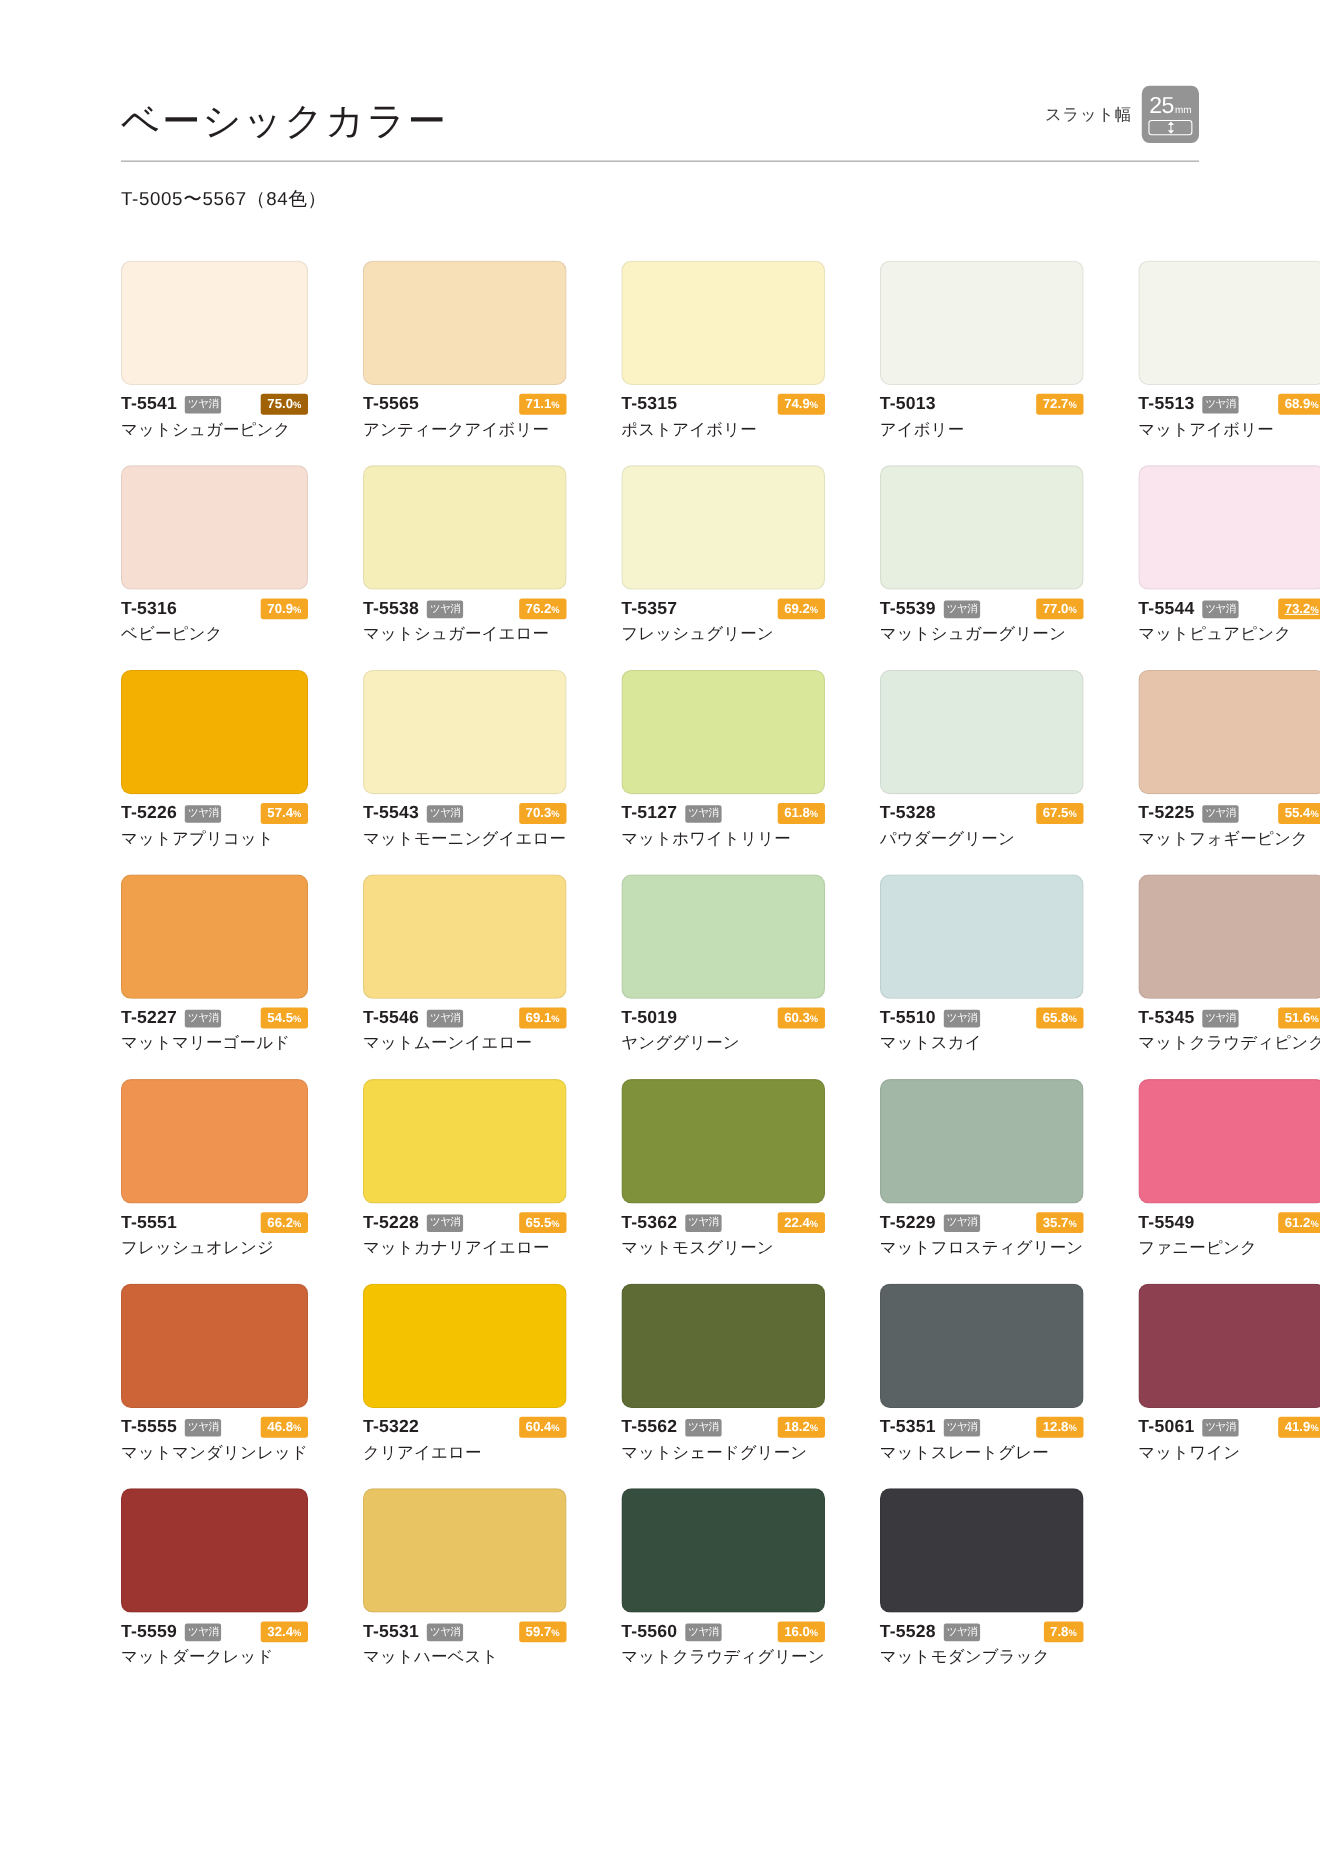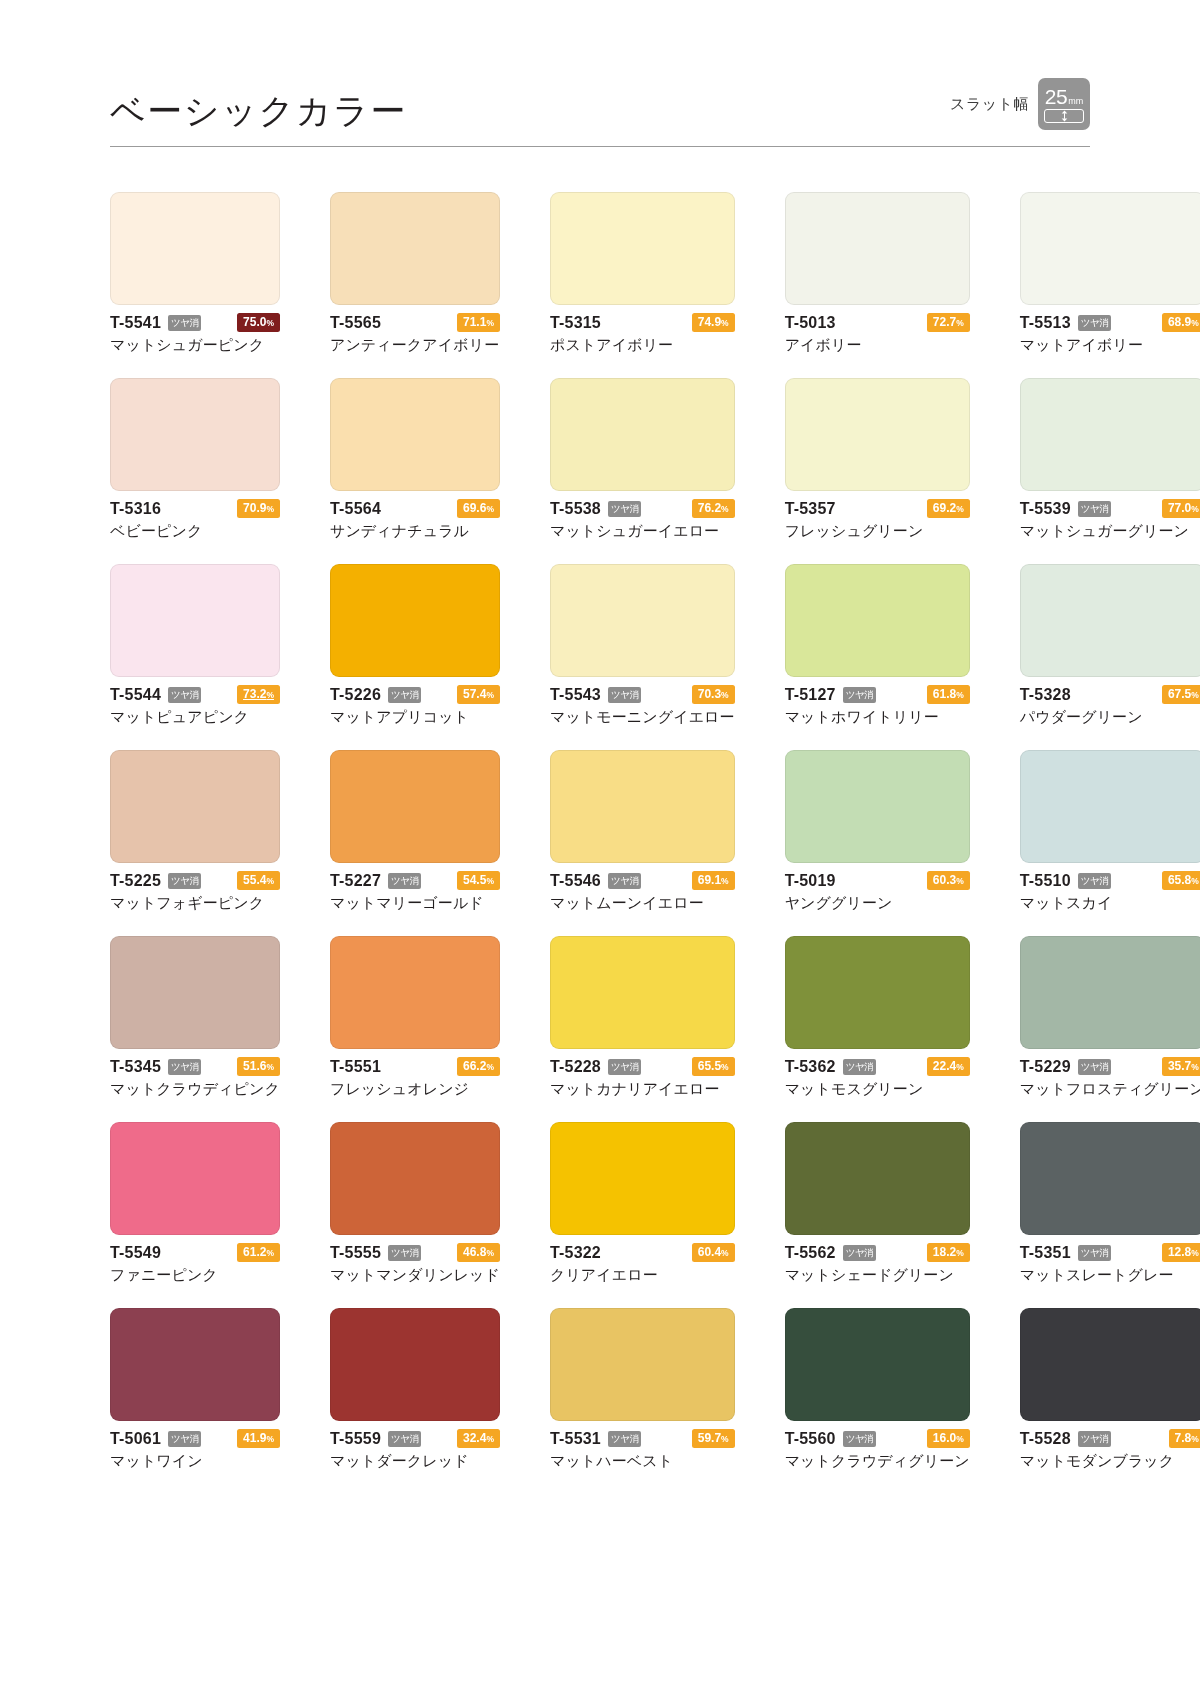--- a/index.html
+++ b/index.html
@@ -186,28 +186,29 @@
           <svg width="9" height="12" viewBox="0 0 9 12" aria-hidden="true">
             <path d="M4.5 0.5 L7.3 3.6 L1.7 3.6 Z" fill="#ffffff"></path>
             <path d="M4.5 11.5 L1.7 8.4 L7.3 8.4 Z" fill="#ffffff"></path>
             <rect x="4" y="3.2" width="1" height="5.6" fill="#ffffff"></rect>
           </svg>
         </div>
       </div>
     </div>
   </div>
 
+  <div class="range-line">T-5005〜5567（84色）</div>
 
   <div class="grid">
       <div class="swatch-cell">
         <div class="chip" style="background-color: rgb(253, 240, 224);"></div>
         <div class="meta">
           <span class="code">T-5541</span>
           <span class="matte-badge" style="background-color: rgb(140, 140, 140);">ツヤ消</span>
-          <span class="pct-badge" style="background-color: #7f1d1d;"><span>75.0</span><span class="pct-unit">%</span></span>
+          <span class="pct-badge" style="background-color: #a16207;"><span>75.0</span><span class="pct-unit">%</span></span>
         </div>
         <div class="name">マットシュガーピンク</div>
       </div>
       <div class="swatch-cell">
         <div class="chip" style="background-color: rgb(247, 223, 184);"></div>
         <div class="meta">
           <span class="code">T-5565</span>
           <span class="pct-badge" style="background-color: rgb(245, 166, 35);"><span>71.1</span><span class="pct-unit">%</span></span>
         </div>
         <div class="name">アンティークアイボリー</div>
@@ -239,28 +240,20 @@
       </div>
       <div class="swatch-cell">
         <div class="chip" style="background-color: rgb(246, 222, 210);"></div>
         <div class="meta">
           <span class="code">T-5316</span>
           <span class="pct-badge" style="background-color: rgb(245, 166, 35);"><span>70.9</span><span class="pct-unit">%</span></span>
         </div>
         <div class="name">ベビーピンク</div>
       </div>
       <div class="swatch-cell">
-        <div class="chip" style="background-color: rgb(250, 223, 174);"></div>
-        <div class="meta">
-          <span class="code">T-5564</span>
-          <span class="pct-badge" style="background-color: rgb(245, 166, 35);"><span>69.6</span><span class="pct-unit">%</span></span>
-        </div>
-        <div class="name">サンディナチュラル</div>
-      </div>
-      <div class="swatch-cell">
         <div class="chip" style="background-color: rgb(246, 238, 184);"></div>
         <div class="meta">
           <span class="code">T-5538</span>
           <span class="matte-badge" style="background-color: rgb(140, 140, 140);">ツヤ消</span>
           <span class="pct-badge" style="background-color: rgb(245, 166, 35);"><span>76.2</span><span class="pct-unit">%</span></span>
         </div>
         <div class="name">マットシュガーイエロー</div>
       </div>
       <div class="swatch-cell">
         <div class="chip" style="background-color: rgb(245, 244, 206);"></div>

